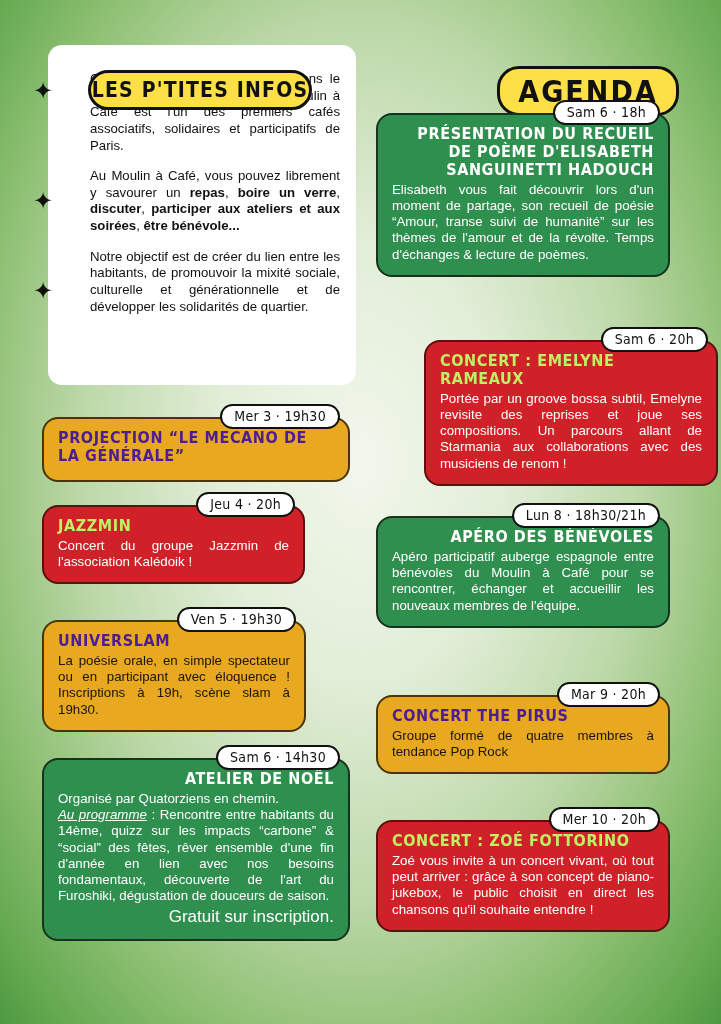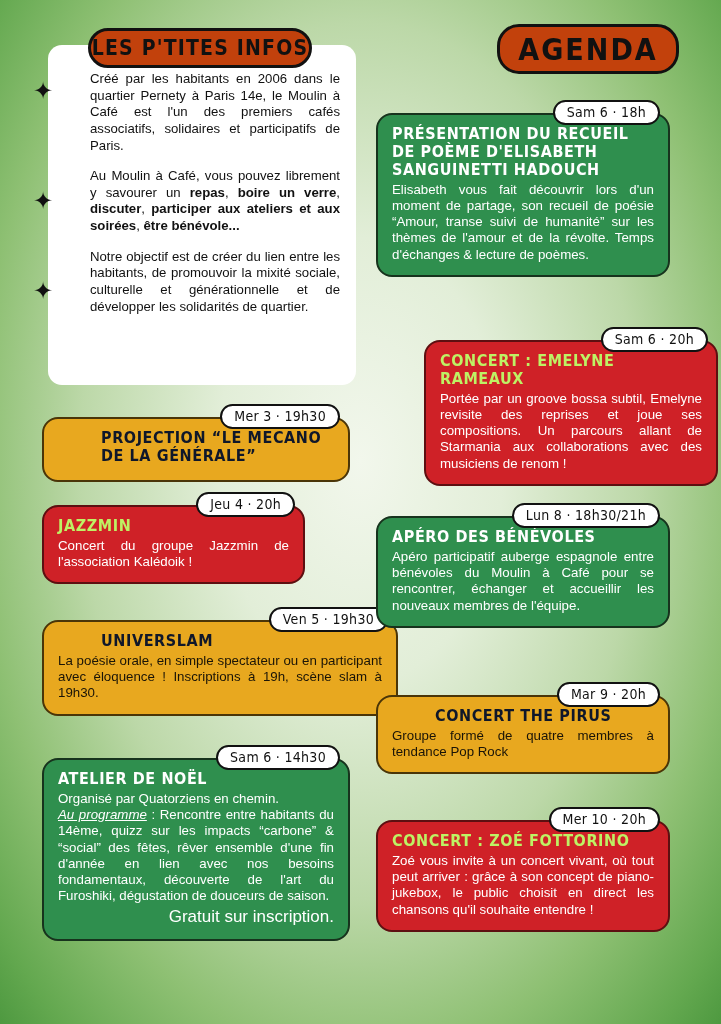--- a/index.html
+++ b/index.html
@@ -36,25 +36,25 @@
     font-family: "DejaVu Sans Condensed", "Liberation Sans", sans-serif;
     text-transform: uppercase;
   }
   .card p {
     margin: 0;
     font-size: 13.3px;
     line-height: 1.22;
     text-align: justify;
   }
   .green { background: #2f8f4e; border-color: #17331d; color: #ffffff; }
-  .green h3 { color: #ffffff; }
+  .green h3 { color: #ffffff; text-align: right; }
   .red   { background: #cf2127; border-color: #5d0f11; color: #ffffff; }
   .red h3 { color: #bef264; }
   .yellow{ background: #e8a81f; border-color: #4a3508; color: #1a1407; }
-  .yellow h3 { color: #0f172a; margin-left: 43px; }
+  .yellow h3 { color: #4c1d95; }
 
   
   .datepill {
     position: absolute;
     top: -15px;
     right: 8px;
     background: #ffffff;
     border: 2px solid #111;
     border-radius: 14px;
     padding: 2px 12px 3px 12px;
@@ -62,30 +62,31 @@
     font-weight: 400;
     letter-spacing: .3px;
     color: #111;
     font-family: "DejaVu Sans Condensed", "Liberation Sans", sans-serif;
     white-space: nowrap;
   }
 
   
   .banner {
     position: absolute;
-    background: #c2410c;
+    background: #fde047;
     border: 3px solid #111;
     border-radius: 22px;
     display: flex;
     align-items: center;
     justify-content: center;
     font-family: "DejaVu Sans Condensed", "Liberation Sans", sans-serif;
     font-weight: 700;
     letter-spacing: 1.2px;
     color: #111;
+    margin-top: 42px;
   }
   #infos-banner {
     left: 88px;  top: 28px;  width: 218px; height: 34px;
     font-size: 21px;
   }
   #agenda-banner {
     left: 497px; top: 24px;  width: 176px; height: 44px;
     font-size: 30px;
     letter-spacing: 2px;
   }
@@ -118,21 +119,21 @@
     text-align: center;
     user-select: none;
   }
   #spark1 { top: 78px; }
   #spark2 { top: 188px; }
   #spark3 { top: 278px; }
 
   
   #c-projection { position: absolute; left: 42px; top: 417px;  width: 308px; }
   #c-jazzmin    { position: absolute; left: 42px; top: 505px;  width: 263px; }
-  #c-universlam { position: absolute; left: 42px; top: 620px;  width: 356px; }
+  #c-universlam { position: absolute; left: 42px; top: 620px;  width: 264px; }
   #c-atelier    { position: absolute; left: 42px; top: 758px;  width: 308px; }
 
   
   #c-poeme      { position: absolute; left: 376px; top: 113px; width: 294px; }
   #c-emelyne    { position: absolute; left: 376px; top: 340px; width: 294px; margin-left: 48px; }
   #c-apero      { position: absolute; left: 376px; top: 516px; width: 294px; }
   #c-pirus      { position: absolute; left: 376px; top: 695px; width: 294px; }
   #c-zoe        { position: absolute; left: 376px; top: 820px; width: 294px; }
 
   .title-2line { line-height: 1.15; }

